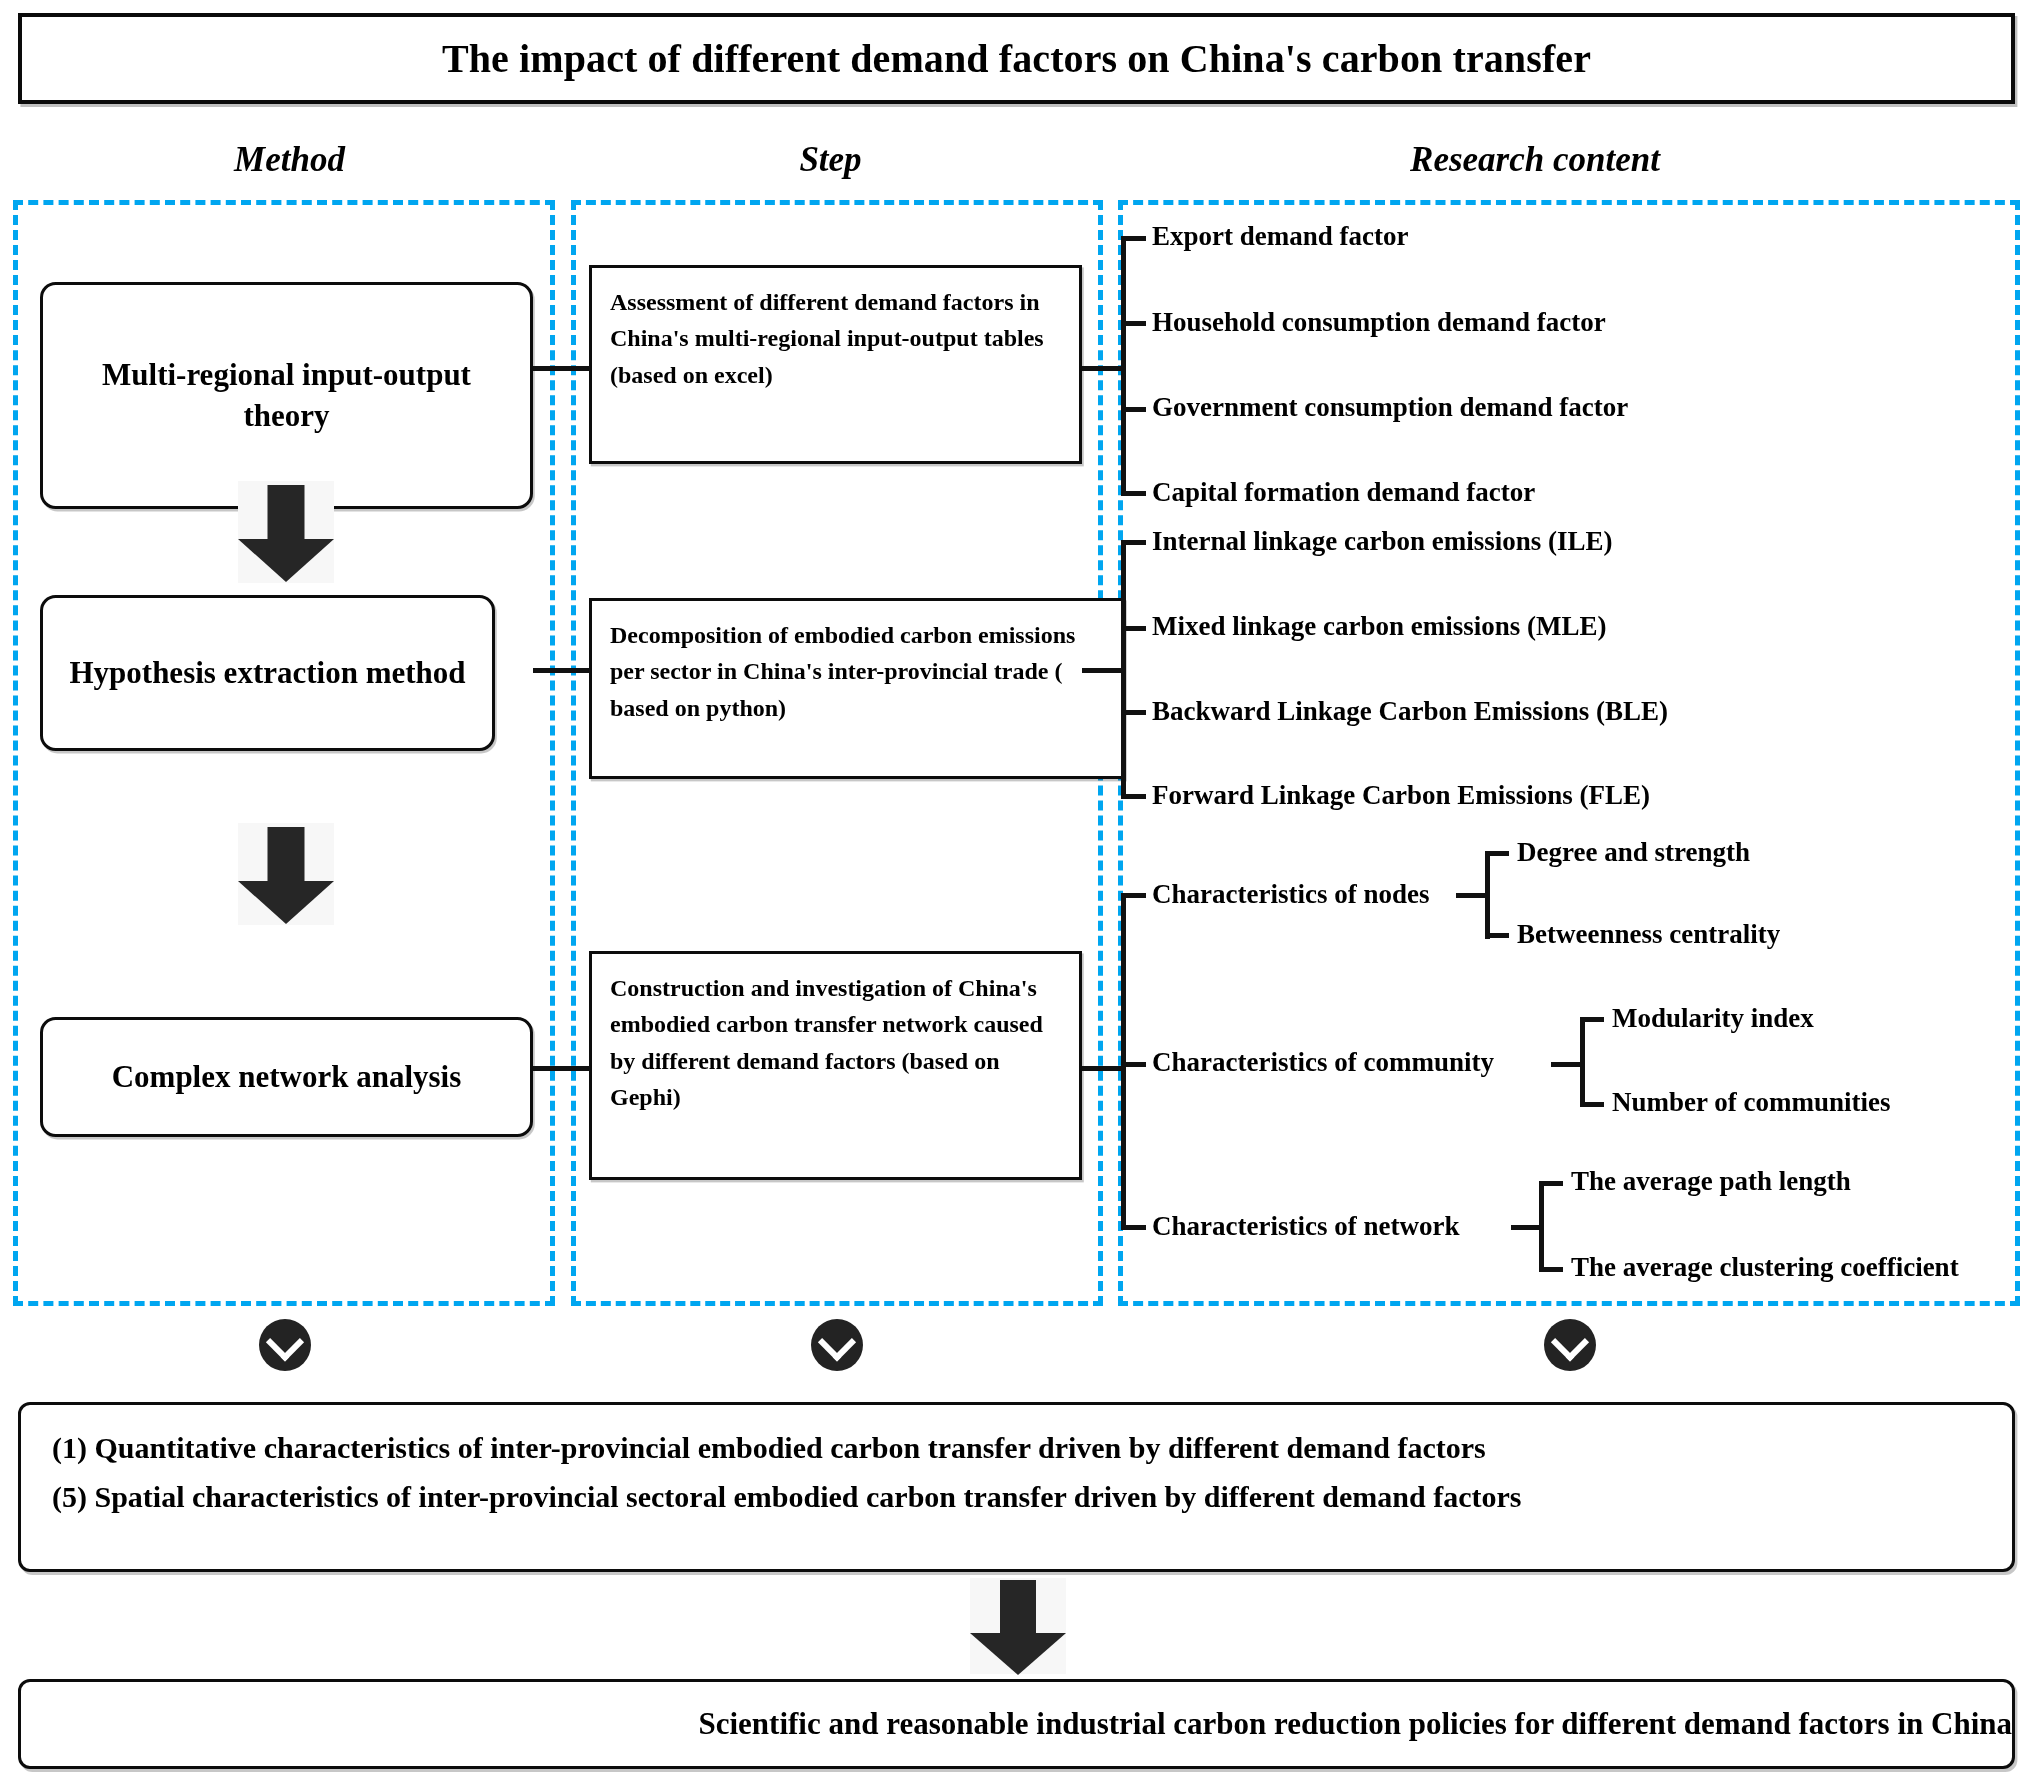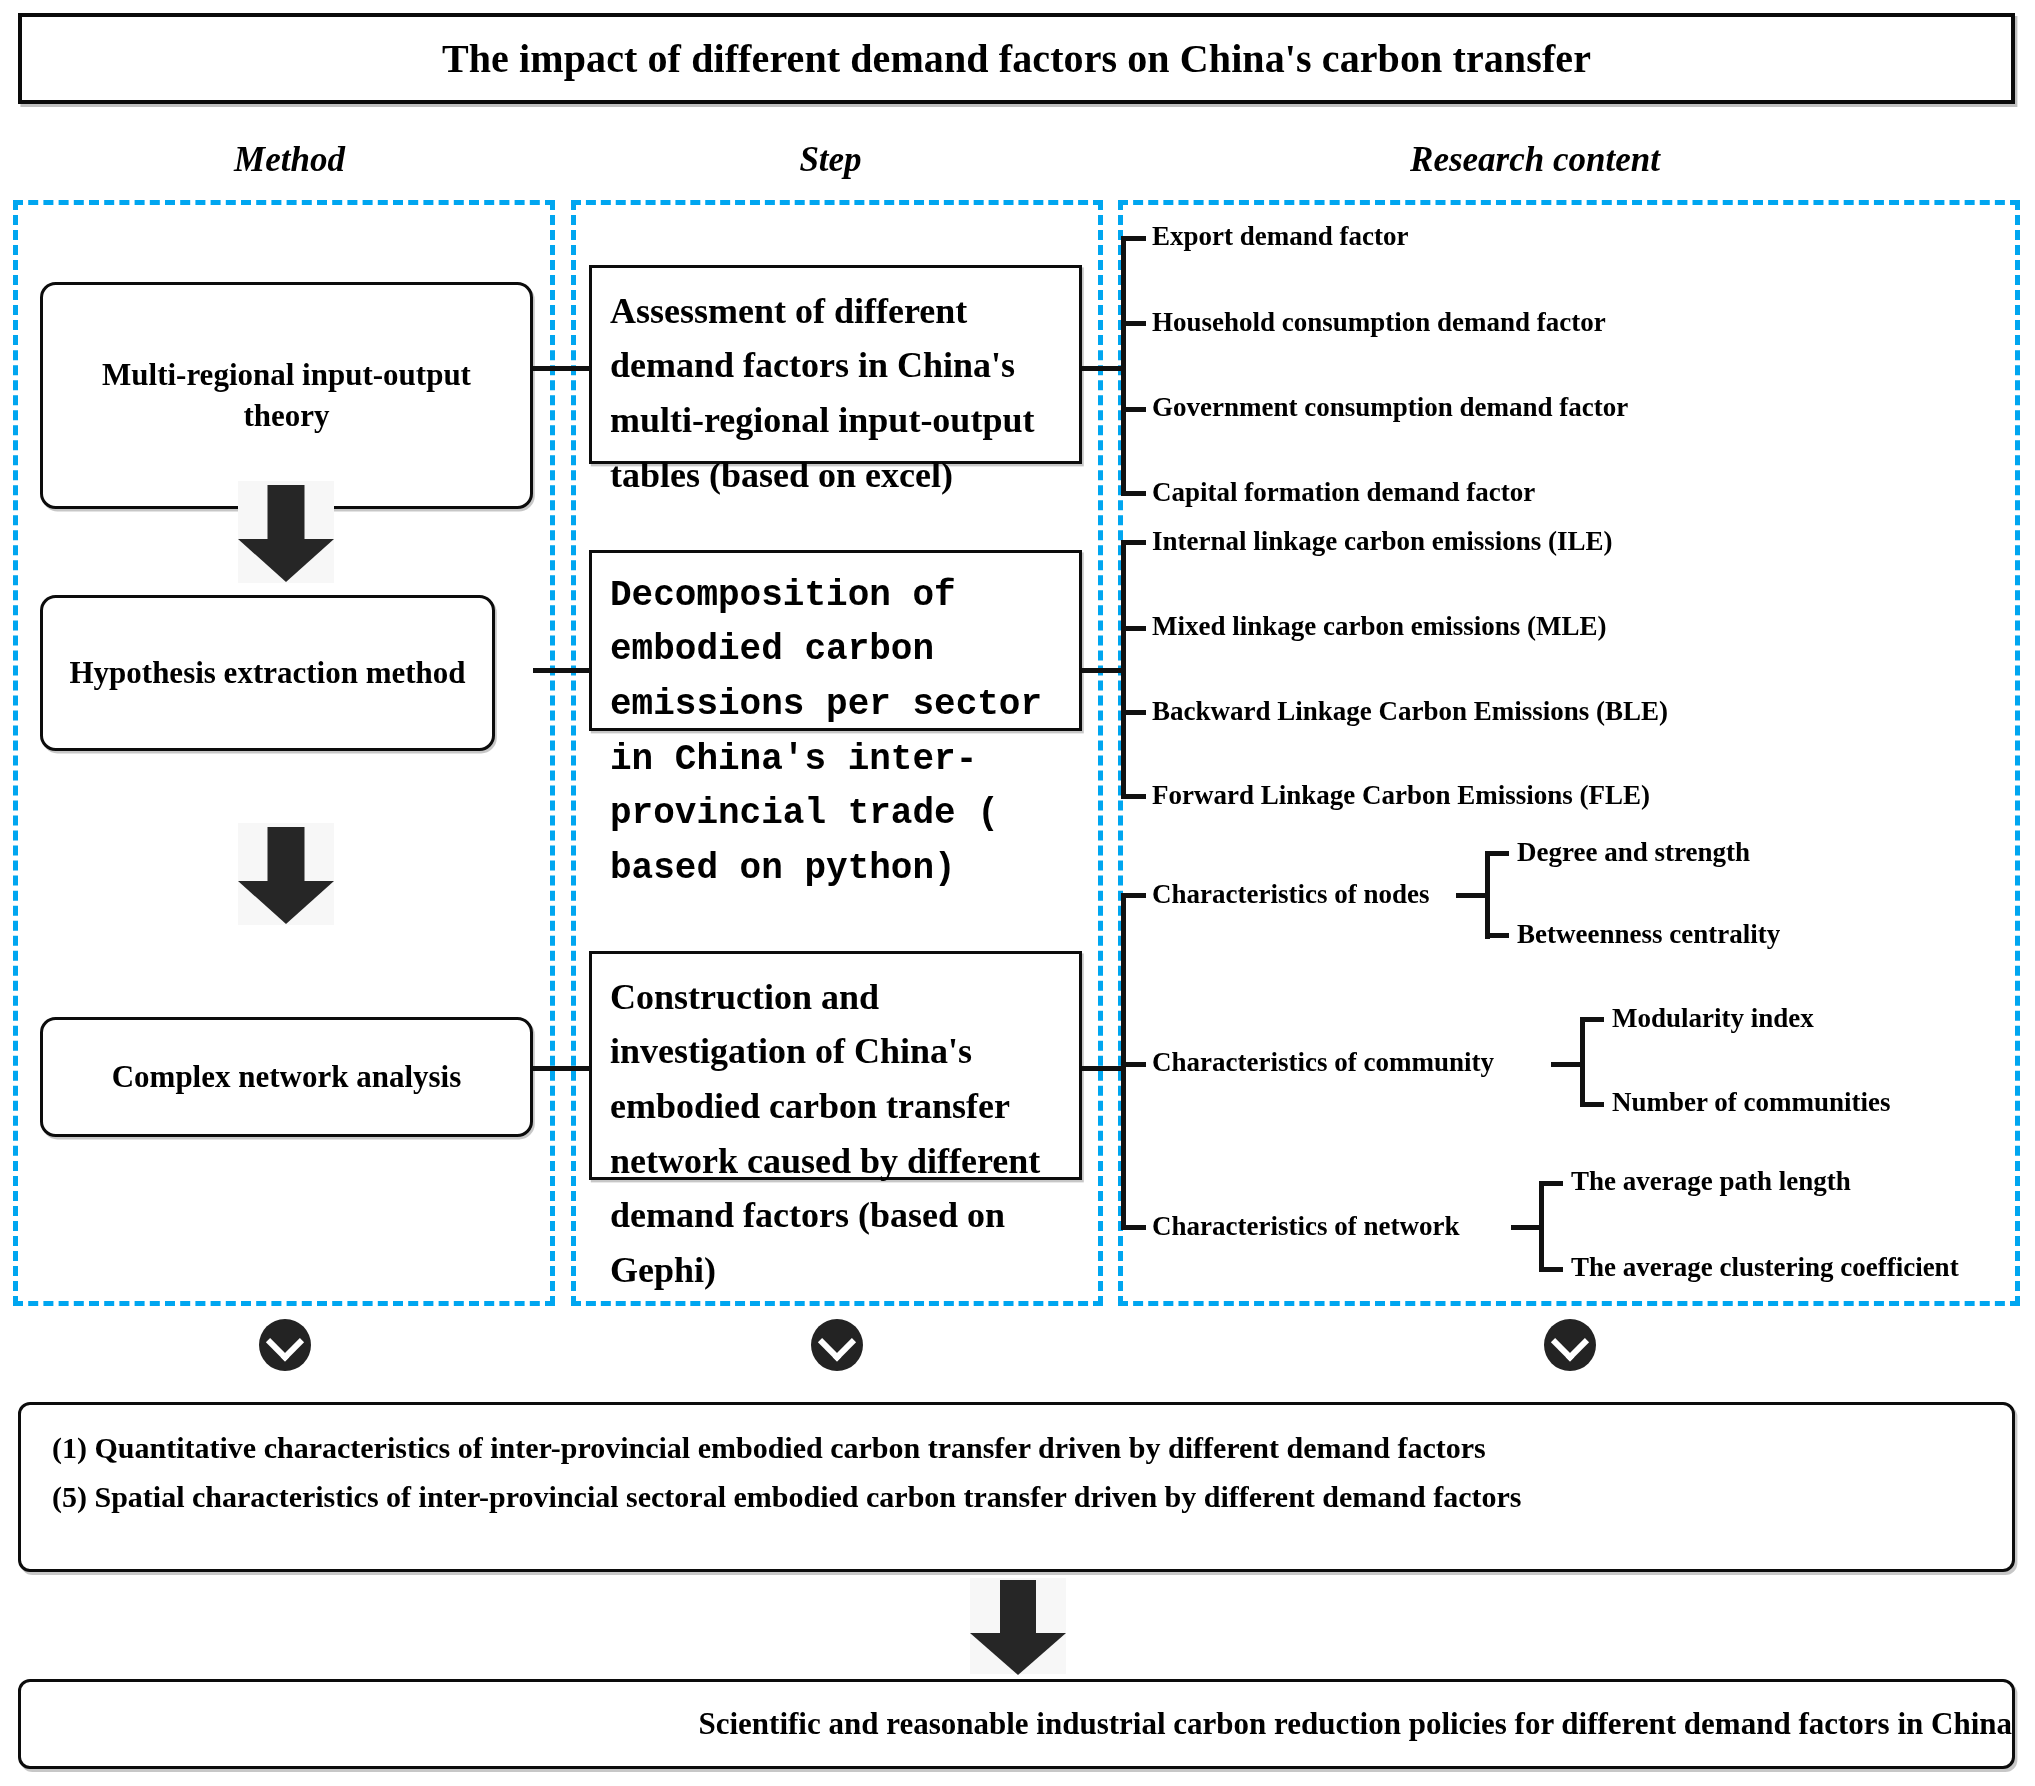--- a/index.html
+++ b/index.html
@@ -24,21 +24,21 @@
 
   
   .mbox{position:absolute;border:3.6px solid #0c0c0c;border-radius:15.6px;background:#fff;
         box-sizing:border-box;display:flex;align-items:center;justify-content:center;
         text-align:center;padding:0 15.6px;box-shadow:1.8px 2.4px 0 rgba(0,0,0,.22);}
   .mbox span{font-size:31px;font-weight:bold;line-height:1.32;color:#000;}
 
   
   .sbox{position:absolute;border:3.6px solid #0c0c0c;background:#fff;box-sizing:border-box;
         padding:15.6px 15.6px 13.2px 18px;box-shadow:1.8px 2.4px 0 rgba(0,0,0,.22);}
-  .sbox span{font-size:36px;font-weight:bold;line-height:1.52;color:#000;display:block;}
+  .sbox span{font-size:24px;font-weight:bold;line-height:1.52;color:#000;display:block;}
 
   
   .rbox{position:absolute;border:3.6px solid #0c0c0c;border-radius:12px;background:#fff;
         box-sizing:border-box;box-shadow:2.4px 3px 0 rgba(0,0,0,.22);}
   .rline{font-size:30px;font-weight:bold;line-height:1.62;color:#000;}
   .cbox span{font-size:31px;font-weight:bold;color:#000;}
 
   
   .leaf{position:absolute;font-size:27px;font-weight:bold;color:#000;white-space:nowrap;}
   .leaf.sub{font-size:27px;}
@@ -94,21 +94,21 @@
   </div>
 
   <div class="mbox" style="left:40px;top:1017px;width:493px;height:120px;">
     <span>Complex network analysis</span>
   </div>
 
   <div class="sbox" style="left:589px;top:265px;width:493px;height:199px;">
     <span>Assessment of different demand factors in China's multi-regional input-output tables (based on excel)</span>
   </div>
 
-  <div class="sbox" style="left:589px;top:550px;width:493px;height:181px;font-family:Liberation Mono, monospace;">
+  <div class="sbox" style="left:589px;top:598px;width:536px;height:181px;">
     <span>Decomposition of  embodied carbon emissions per sector in China's inter-provincial trade ( based on python)</span>
   </div>
 
   <div class="sbox" style="left:589px;top:951px;width:493px;height:229px;">
     <span>Construction and investigation of China's embodied carbon transfer network caused by different demand factors (based on Gephi)</span>
   </div>
 
   <div class="hline" style="left:533px;top:366px;width:57px;height:5.4px;"></div>
   <div class="hline" style="left:533px;top:668px;width:57px;height:5.4px;"></div>
   <div class="hline" style="left:533px;top:1066px;width:57px;height:5.4px;"></div>

